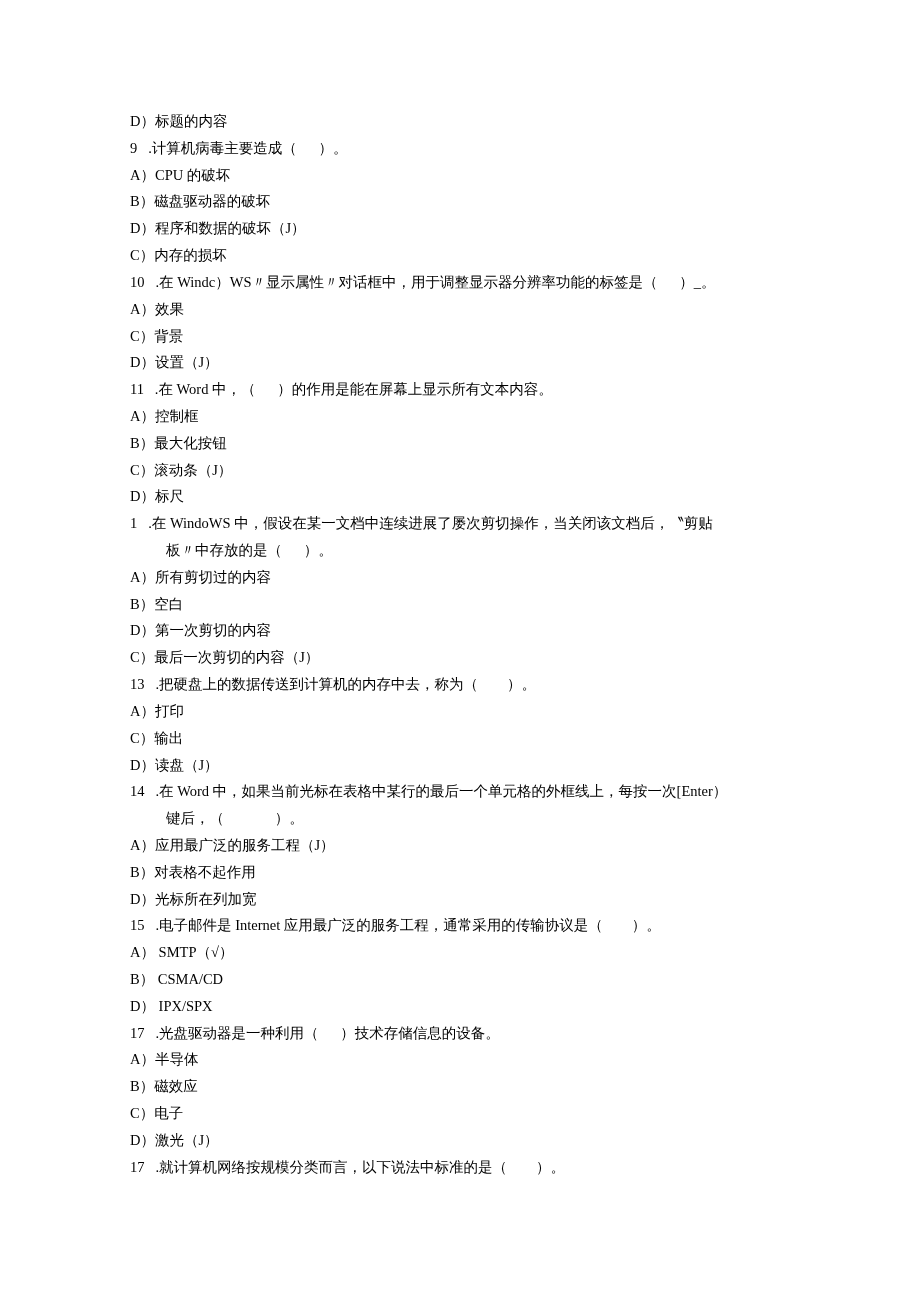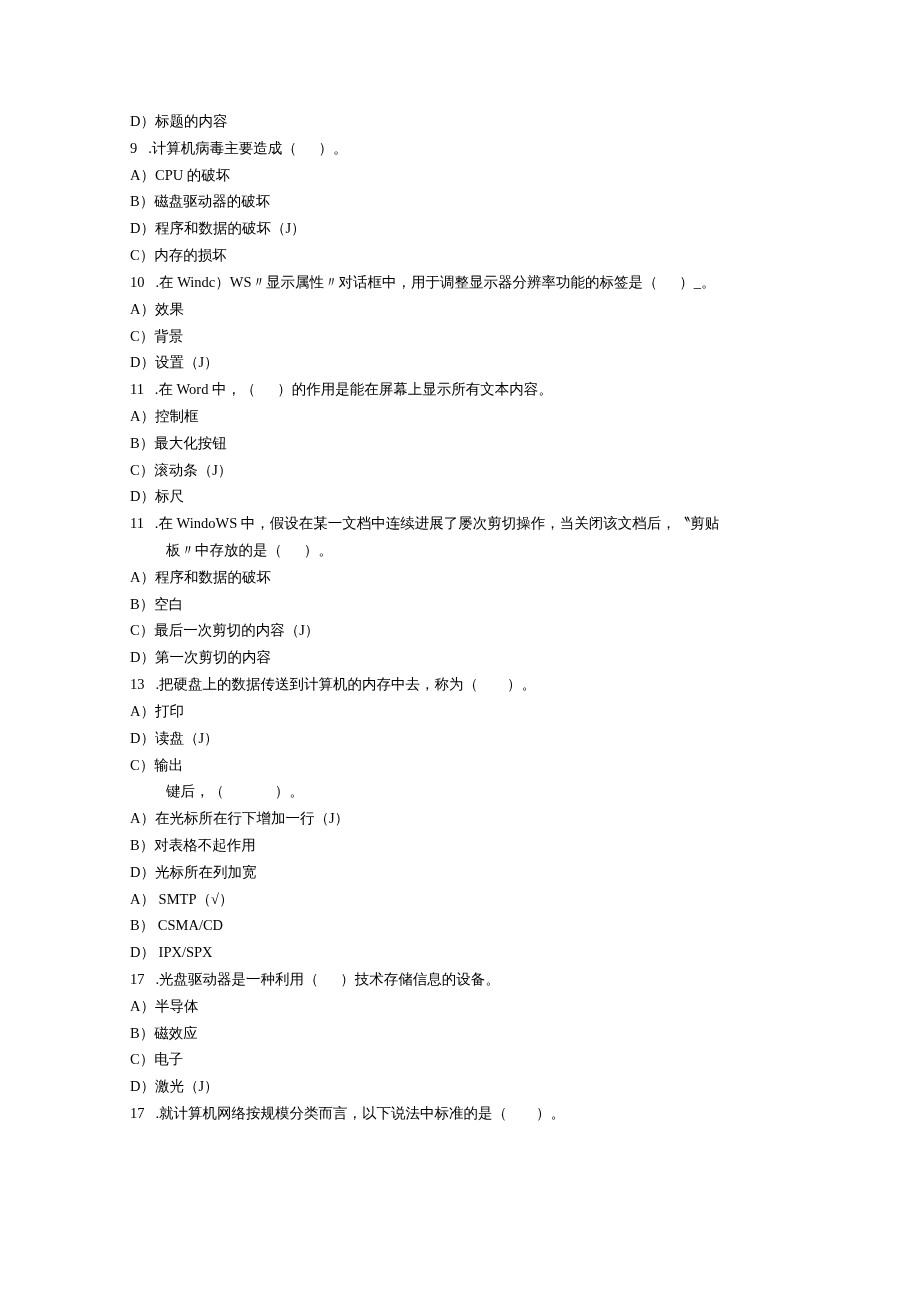--- a/index.html
+++ b/index.html
@@ -36,34 +36,36 @@
     <span class="line">C）内存的损坏</span>
     <span class="line">10   .在 Windc）WS〃显示属性〃对话框中，用于调整显示器分辨率功能的标签是（      ）_。</span>
     <span class="line">A）效果</span>
     <span class="line">C）背景</span>
     <span class="line">D）设置（J）</span>
     <span class="line">11   .在 Word 中，（      ）的作用是能在屏幕上显示所有文本内容。</span>
     <span class="line">A）控制框</span>
     <span class="line">B）最大化按钮</span>
     <span class="line">C）滚动条（J）</span>
     <span class="line">D）标尺</span>
-    <span class="line">11   .在 WindoWS 中，假设在某一文档中连续进展了屡次剪切操作，当关闭该文档后，〝剪贴</span>
+    <span class="line">1   .在 WindoWS 中，假设在某一文档中连续进展了屡次剪切操作，当关闭该文档后，〝剪贴</span>
     <span class="line indent">板〃中存放的是（      ）。</span>
-    <span class="line">A）程序和数据的破坏</span>
+    <span class="line">A）所有剪切过的内容</span>
     <span class="line">B）空白</span>
+    <span class="line">D）第一次剪切的内容</span>
     <span class="line">C）最后一次剪切的内容（J）</span>
-    <span class="line">D）第一次剪切的内容</span>
     <span class="line">13   .把硬盘上的数据传送到计算机的内存中去，称为（        ）。</span>
     <span class="line">A）打印</span>
+    <span class="line">C）输出</span>
     <span class="line">D）读盘（J）</span>
-    <span class="line">C）输出</span>
+    <span class="line">14   .在 Word 中，如果当前光标在表格中某行的最后一个单元格的外框线上，每按一次[Enter）</span>
     <span class="line indent">键后，（              ）。</span>
-    <span class="line">A）在光标所在行下增加一行（J）</span>
+    <span class="line">A）应用最广泛的服务工程（J）</span>
     <span class="line">B）对表格不起作用</span>
     <span class="line">D）光标所在列加宽</span>
+    <span class="line">15   .电子邮件是 Internet 应用最广泛的服务工程，通常采用的传输协议是（        ）。</span>
     <span class="line">A） SMTP（√）</span>
     <span class="line">B） CSMA/CD</span>
     <span class="line">D） IPX/SPX</span>
     <span class="line">17   .光盘驱动器是一种利用（      ）技术存储信息的设备。</span>
     <span class="line">A）半导体</span>
     <span class="line">B）磁效应</span>
     <span class="line">C）电子</span>
     <span class="line">D）激光（J）</span>
     <span class="line">17   .就计算机网络按规模分类而言，以下说法中标准的是（        ）。</span>
   </div>

